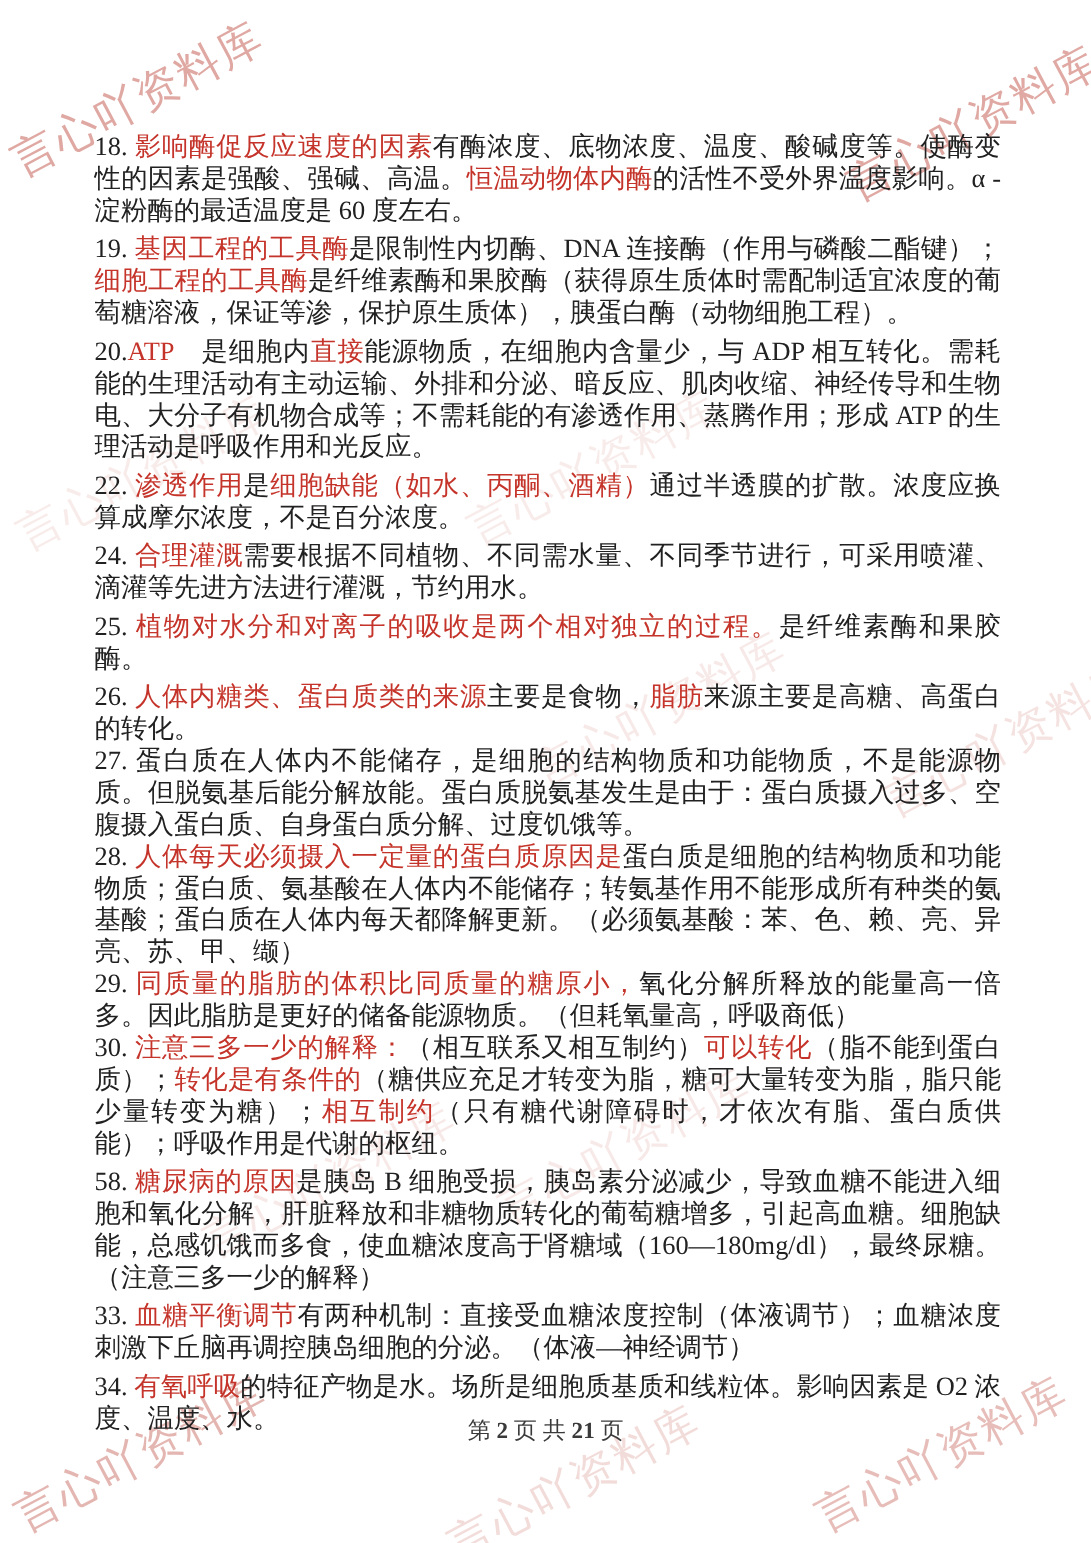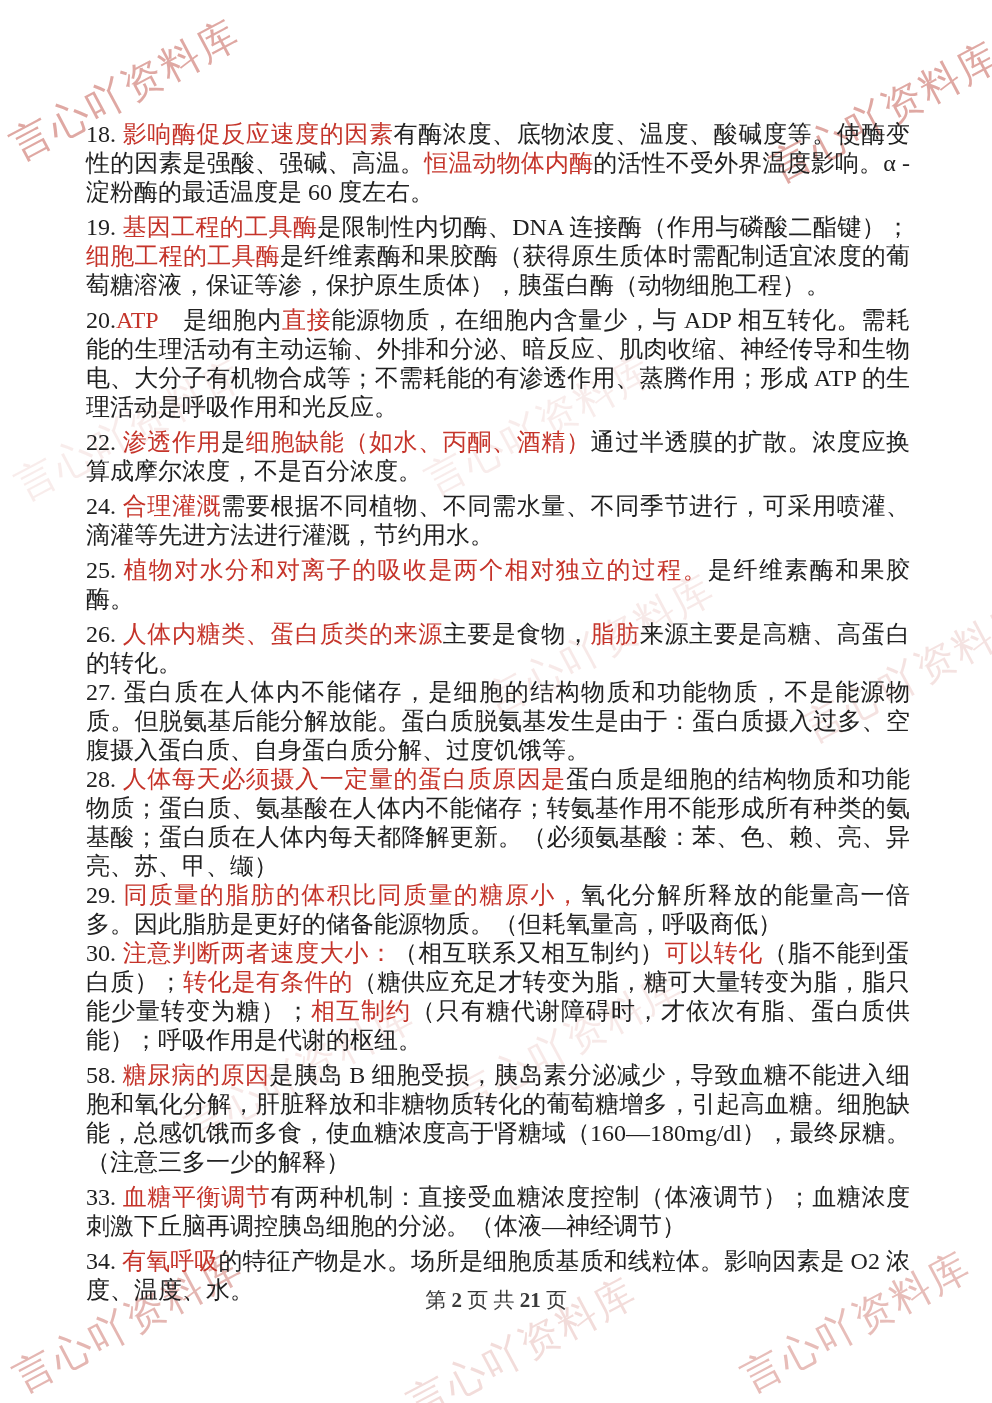--- a/index.html
+++ b/index.html
@@ -79,19 +79,19 @@
       <p class="para"><span class="num">18. </span><span class="red">影响酶促反应速度的因素</span><span class="blk">有酶浓度、底物浓度、温度、酸碱度等。使酶变性的因素是强酸、强碱、高温。</span><span class="red">恒温动物体内酶</span><span class="blk">的活性不受外界温度影响。α -淀粉酶的最适温度是 60 度左右。</span></p>
       <p class="para gap"><span class="num">19. </span><span class="red">基因工程的工具酶</span><span class="blk">是限制性内切酶、DNA 连接酶（作用与磷酸二酯键）；</span><span class="red">细胞工程的工具酶</span><span class="blk">是纤维素酶和果胶酶（获得原生质体时需配制适宜浓度的葡萄糖溶液，保证等渗，保护原生质体），胰蛋白酶（动物细胞工程）。</span></p>
       <p class="para gap"><span class="num">20.</span><span class="red">ATP</span><span class="blk">　是细胞内</span><span class="red">直接</span><span class="blk">能源物质，在细胞内含量少，与 ADP 相互转化。需耗能的生理活动有主动运输、外排和分泌、暗反应、肌肉收缩、神经传导和生物电、大分子有机物合成等；不需耗能的有渗透作用、蒸腾作用；形成 ATP 的生理活动是呼吸作用和光反应。</span></p>
       <p class="para gap"><span class="num">22. </span><span class="red">渗透作用</span><span class="blk">是</span><span class="red">细胞缺能（如水、丙酮、酒精）</span><span class="blk">通过半透膜的扩散。浓度应换算成摩尔浓度，不是百分浓度。</span></p>
       <p class="para gap"><span class="num">24. </span><span class="red">合理灌溉</span><span class="blk">需要根据不同植物、不同需水量、不同季节进行，可采用喷灌、滴灌等先进方法进行灌溉，节约用水。</span></p>
       <p class="para gap"><span class="num">25. </span><span class="red">植物对水分和对离子的吸收是两个相对独立的过程。</span><span class="blk">是纤维素酶和果胶酶。</span></p>
       <p class="para gap"><span class="num">26. </span><span class="red">人体内糖类、蛋白质类的来源</span><span class="blk">主要是食物，</span><span class="red">脂肪</span><span class="blk">来源主要是高糖、高蛋白的转化。</span></p>
       <p class="para"><span class="num">27. </span><span class="blk">蛋白质在人体内不能储存，是细胞的结构物质和功能物质，不是能源物质。但脱氨基后能分解放能。蛋白质脱氨基发生是由于：蛋白质摄入过多、空腹摄入蛋白质、自身蛋白质分解、过度饥饿等。</span></p>
       <p class="para"><span class="num">28. </span><span class="red">人体每天必须摄入一定量的蛋白质原因是</span><span class="blk">蛋白质是细胞的结构物质和功能物质；蛋白质、氨基酸在人体内不能储存；转氨基作用不能形成所有种类的氨基酸；蛋白质在人体内每天都降解更新。（必须氨基酸：苯、色、赖、亮、异亮、苏、甲、缬）</span></p>
       <p class="para"><span class="num">29. </span><span class="red">同质量的脂肪的体积比同质量的糖原小，</span><span class="blk">氧化分解所释放的能量高一倍多。因此脂肪是更好的储备能源物质。（但耗氧量高，呼吸商低）</span></p>
-      <p class="para"><span class="num">30. </span><span class="red">注意判断两者速度大小：</span><span class="blk">（相互联系又相互制约）</span><span class="red">可以转化</span><span class="blk">（脂不能到蛋白质）；</span><span class="red">转化是有条件的</span><span class="blk">（糖供应充足才转变为脂，糖可大量转变为脂，脂只能少量转变为糖）；</span><span class="red">相互制约</span><span class="blk">（只有糖代谢障碍时，才依次有脂、蛋白质供能）；呼吸作用是代谢的枢纽。</span></p>
+      <p class="para"><span class="num">30. </span><span class="red">注意三多一少的解释：</span><span class="blk">（相互联系又相互制约）</span><span class="red">可以转化</span><span class="blk">（脂不能到蛋白质）；</span><span class="red">转化是有条件的</span><span class="blk">（糖供应充足才转变为脂，糖可大量转变为脂，脂只能少量转变为糖）；</span><span class="red">相互制约</span><span class="blk">（只有糖代谢障碍时，才依次有脂、蛋白质供能）；呼吸作用是代谢的枢纽。</span></p>
       <p class="para gap"><span class="num">58. </span><span class="red">糖尿病的原因</span><span class="blk">是胰岛 B 细胞受损，胰岛素分泌减少，导致血糖不能进入细胞和氧化分解，肝脏释放和非糖物质转化的葡萄糖增多，引起高血糖。细胞缺能，总感饥饿而多食，使血糖浓度高于肾糖域（160—180mg/dl），最终尿糖。（注意三多一少的解释）</span></p>
       <p class="para gap"><span class="num">33. </span><span class="red">血糖平衡调节</span><span class="blk">有两种机制：直接受血糖浓度控制（体液调节）；血糖浓度刺激下丘脑再调控胰岛细胞的分泌。（体液—神经调节）</span></p>
       <p class="para gap"><span class="num">34. </span><span class="red">有氧呼吸</span><span class="blk">的特征产物是水。场所是细胞质基质和线粒体。影响因素是 O2 浓度、温度、水。</span></p>
     </div>
   <div class="footer"><span>第 </span><span class="bold">2</span><span> 页 共 </span><span class="bold">21</span><span> 页</span></div>
 </div>
 
 </body></html>

